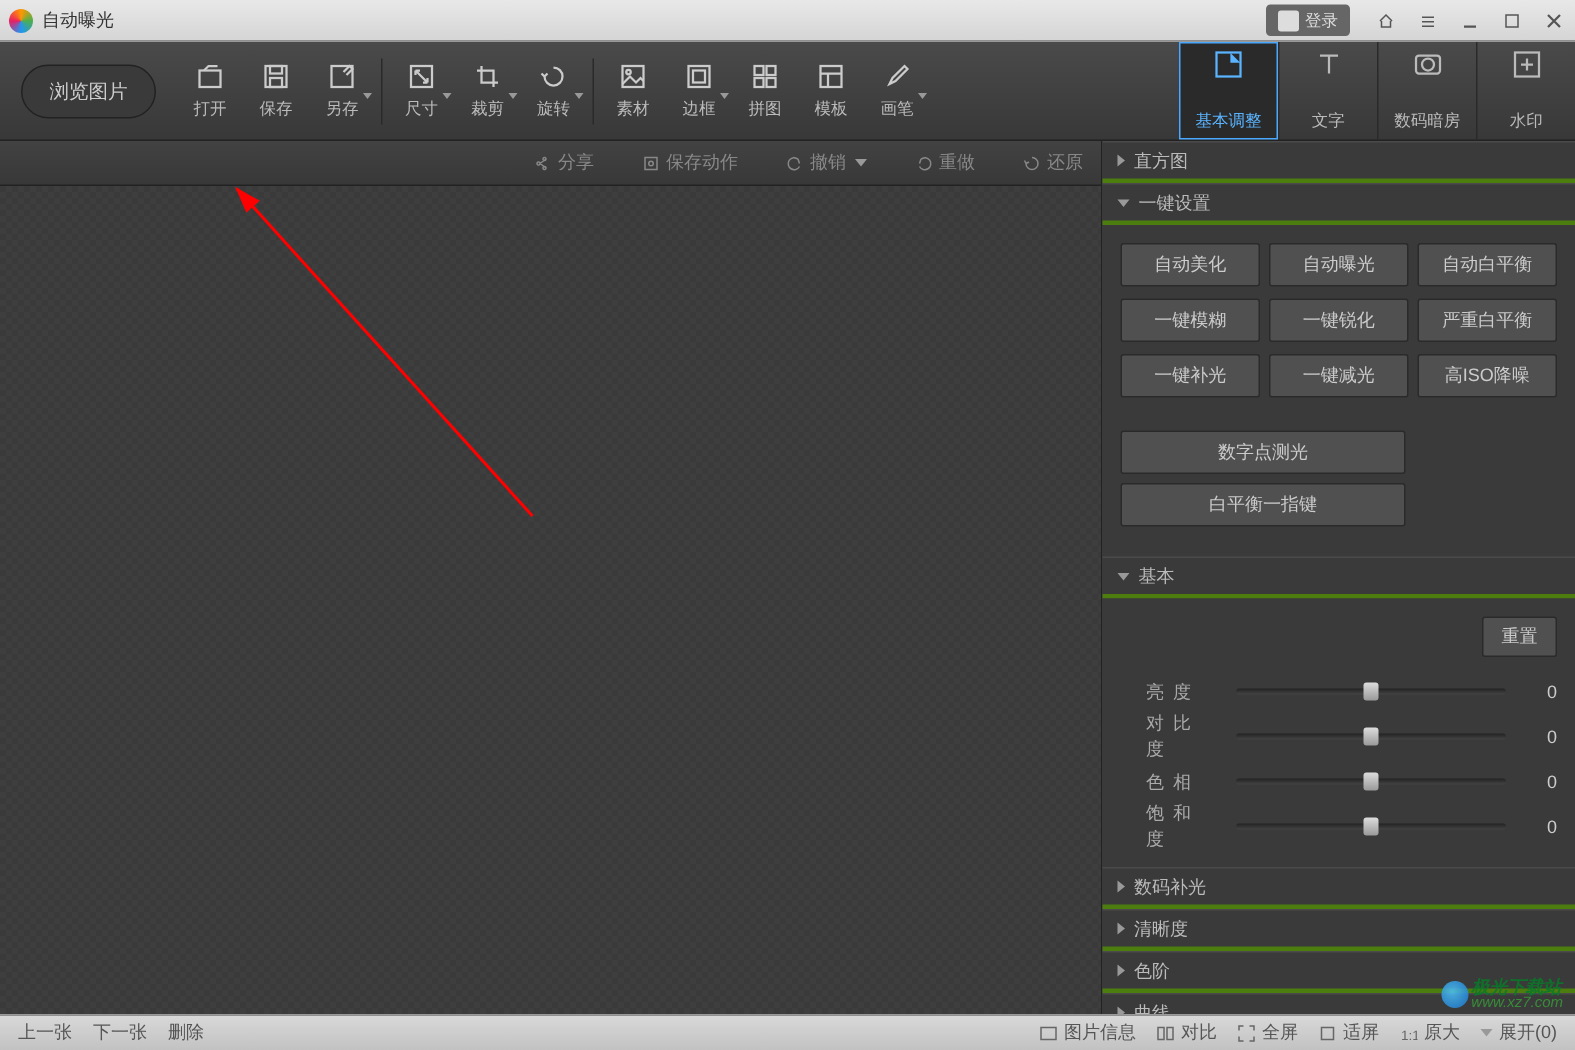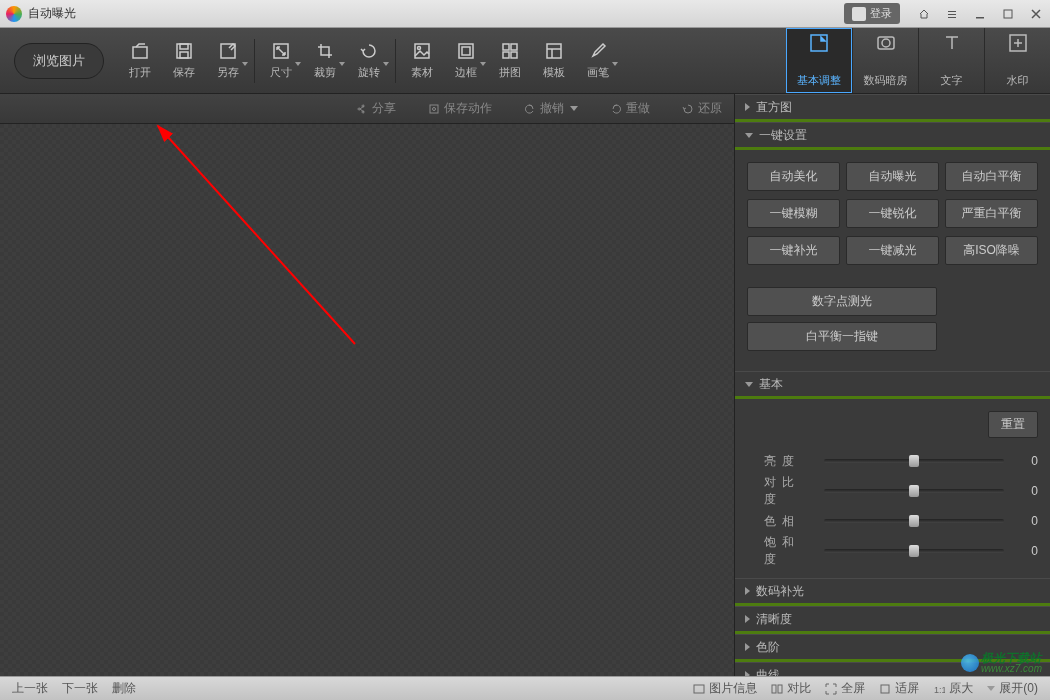--- a/index.html
+++ b/index.html
@@ -220,30 +220,30 @@
   <div class="tabs-right" id="tabs">
       <div class="tab active">
         <svg viewBox="0 0 20 20">
           <rect x="2" y="2" width="16" height="16"></rect>
           <path d="M12 4 L16 8 L12 8 Z" fill="currentColor"></path>
         </svg>
         <span>基本调整</span>
       </div>
       <div class="tab">
         <svg viewBox="0 0 20 20">
+          <path d="M4 4 H16 M10 4 V16"></path>
+        </svg>
+        <span>文字</span>
+      </div>
+      <div class="tab">
+        <svg viewBox="0 0 20 20">
           <rect x="2" y="4" width="16" height="12" rx="2"></rect>
           <circle cx="10" cy="10" r="4"></circle>
         </svg>
         <span>数码暗房</span>
-      </div>
-      <div class="tab">
-        <svg viewBox="0 0 20 20">
-          <path d="M4 4 H16 M10 4 V16"></path>
-        </svg>
-        <span>文字</span>
       </div>
       <div class="tab">
         <svg viewBox="0 0 20 20">
           <rect x="2" y="2" width="16" height="16"></rect>
           <path d="M10 6 V14 M6 10 H14"></path>
         </svg>
         <span>水印</span>
       </div>
     </div>
 </div>

